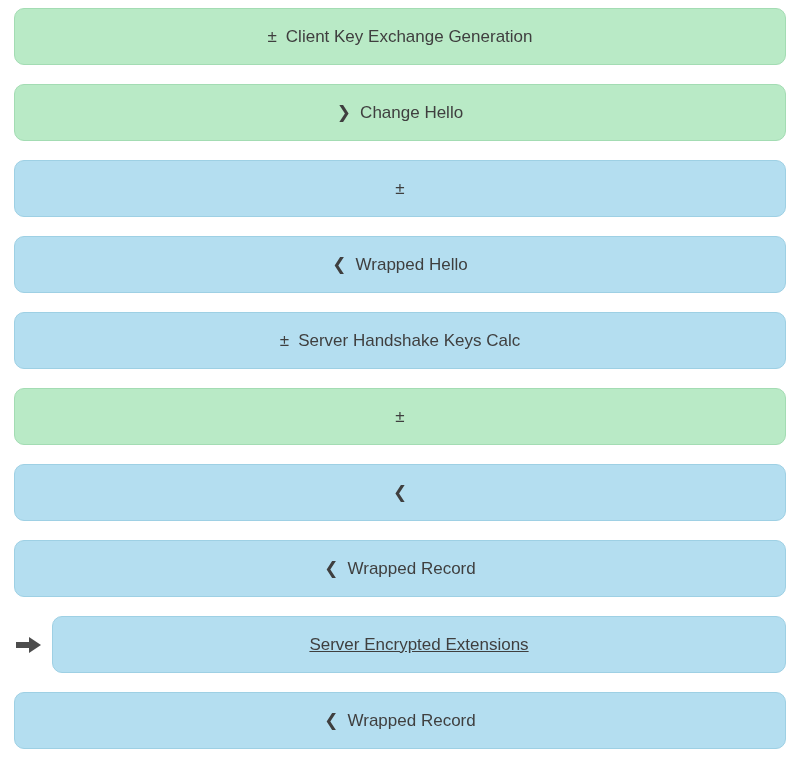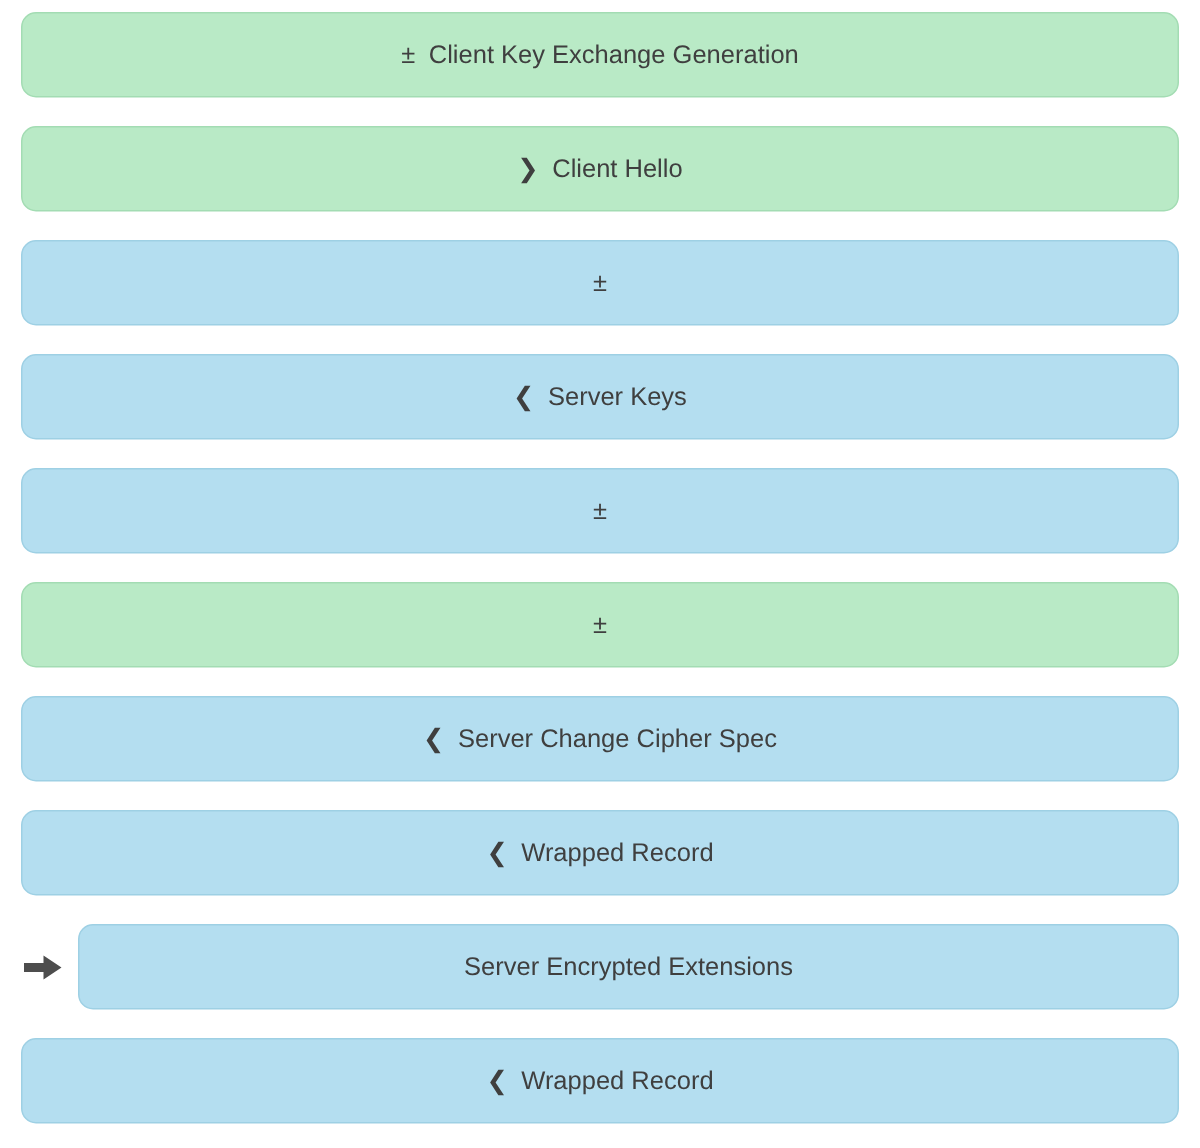--- a/index.html
+++ b/index.html
@@ -21,21 +21,21 @@
     height:57px; box-sizing:border-box;
     border-radius:10px;
     border:1px solid transparent;
     display:flex; align-items:center; justify-content:center; gap:9px;
     font-size:17px; color:var(--text);
     cursor:pointer;
     user-select:none;
   }
   .bar.client{ background:var(--client-bg); border-color:var(--client-border); }
   .bar.server{ background:var(--server-bg); border-color:var(--server-border); }
-  .row.selected .bar{ margin-left:38px; }
+  .row.selected .bar{ margin-left:38px;text-decoration:underline; }
   .arrow{
     display:none;
     position:absolute; left:2px; top:50%; transform:translateY(-50%);
     color:var(--arrow); line-height:0;
   }
   .row.selected .arrow{ display:block; }
   .prefix{ font-size:17px; }
   .prefix:empty{ display:none; }
   .label{ white-space:nowrap; }
 </style>
@@ -48,58 +48,58 @@
     <div class="bar client">
       <span class="prefix">±</span>
       <span class="label">Client Key Exchange Generation</span>
     </div>
   </div>
 
   <div class="row">
 
     <div class="bar client">
       <span class="prefix">❯</span>
-      <span class="label">Client Hello</span>
+      <span class="label">Change Hello</span>
     </div>
   </div>
 
   <div class="row">
 
     <div class="bar server">
       <span class="prefix">±</span>
     </div>
   </div>
 
   <div class="row">
 
     <div class="bar server">
       <span class="prefix">❮</span>
-      <span class="label">Server Keys</span>
+      <span class="label">Wrapped Hello</span>
     </div>
   </div>
 
   <div class="row">
 
     <div class="bar server">
       <span class="prefix">±</span>
+      <span class="label">Server Handshake Keys Calc</span>
     </div>
   </div>
 
   <div class="row">
 
     <div class="bar client">
       <span class="prefix">±</span>
     </div>
   </div>
 
   <div class="row">
 
     <div class="bar server">
       <span class="prefix">❮</span>
-      <span class="label">Server Change Cipher Spec</span>
     </div>
   </div>
 
   <div class="row">
 
     <div class="bar server">
       <span class="prefix">❮</span>
       <span class="label">Wrapped Record</span>
     </div>
   </div>

